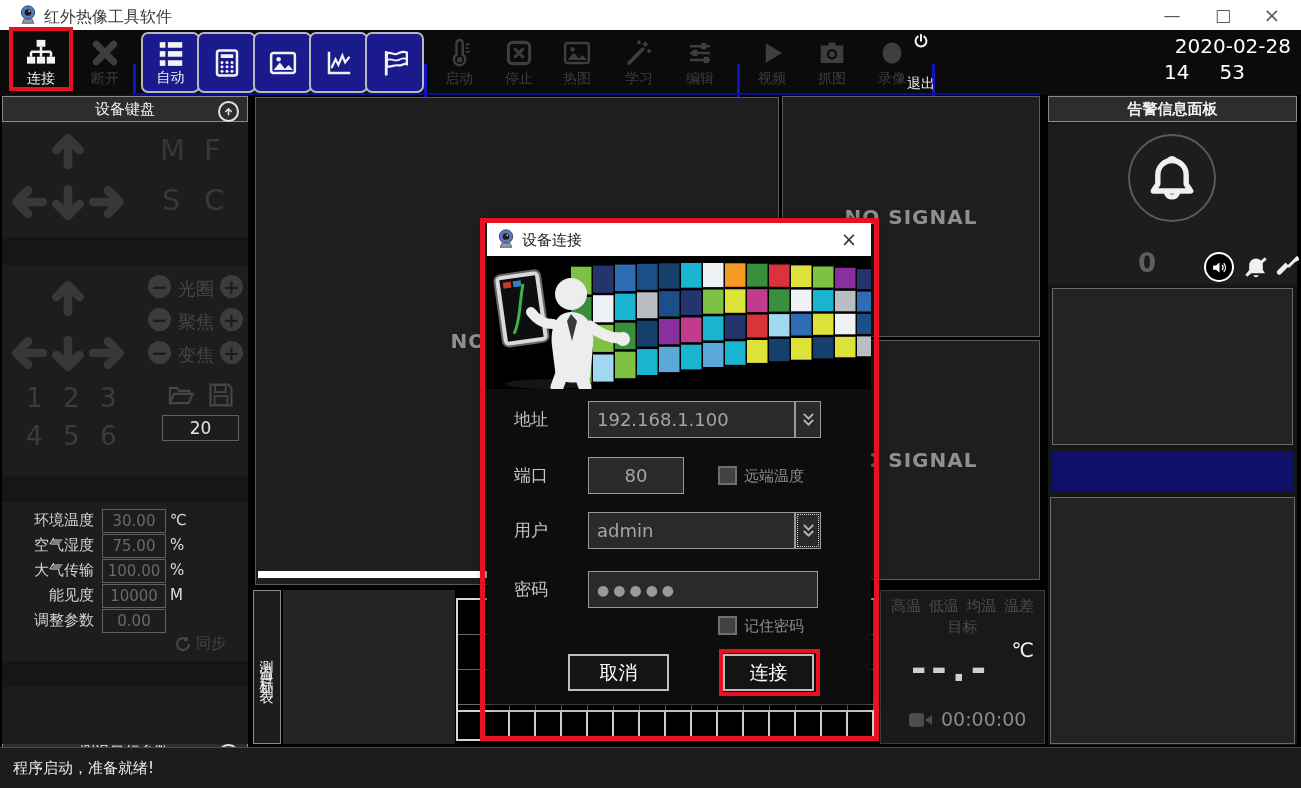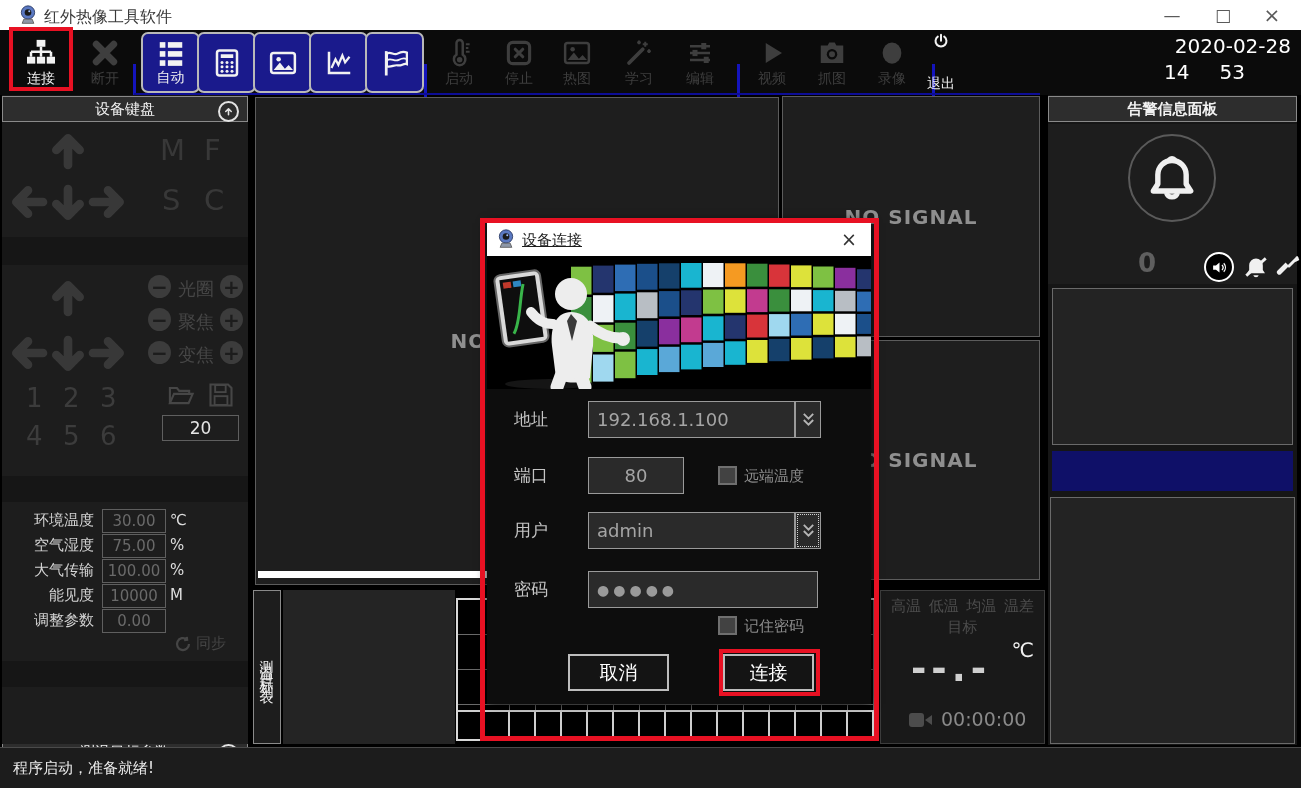--- a/index.html
+++ b/index.html
@@ -54,21 +54,21 @@
                        repeating-linear-gradient(to bottom,transparent 0 34px,#6a6a6a 34px 35px);}
   .chart-ticks{position:absolute;left:0;right:0;bottom:0;height:27px;border-top:2px solid #cfcfcf;
       background:repeating-linear-gradient(to right,transparent 0 24px,#cfcfcf 24px 26px);}
   .tempcols{display:flex;justify-content:space-between;padding:6px 10px 0 10px;color:#4c4c4c;font-size:15px;}
   
   .listarea{border:1px solid #6a6a6a;background:#232323;}
   .selbar{background:#0f1068;}
   
   .dialog{left:487px;top:223px;width:384px;height:481px;background:#0d0d0d;z-index:10;box-shadow:0 0 10px #000;}
   .dlg-title{position:absolute;left:0;top:0;width:100%;height:33px;background:#fff;color:#1c1c1c;}
-  .dlg-title .txt{position:absolute;left:35px;top:8px;font-size:15px;text-decoration:underline;}
+  .dlg-title .txt{position:absolute;left:35px;top:8px;font-size:15px;}
   .dlg-close{position:absolute;right:8px;top:3px;width:28px;height:26px;text-align:center;font-size:19px;color:#333;line-height:26px;}
   .dlg-lbl{position:absolute;left:27px;color:#c4c4c4;font-size:17px;}
   .dlg-input{position:absolute;background:#2a2a2a;border:1px solid #9a9a9a;color:#a5a5a5;font-size:18px;
              display:flex;align-items:center;padding:0 8px;box-sizing:border-box;}
   .dd-btn{position:absolute;width:26px;background:#2a2a2a;border:1px solid #9a9a9a;display:flex;align-items:center;justify-content:center;box-sizing:border-box;}
   .dd-btn svg{width:15px;height:17px;color:#b5b5b5;}
   .chk{position:absolute;width:19px;height:19px;background:#424242;border:2px solid #6f6f6f;box-sizing:border-box;}
   .chklbl{position:absolute;color:#8b8b8b;font-size:15px;}
   .dlg-btn{position:absolute;height:37px;border:2px solid #bdbdbd;background:#141414;color:#fff;font-size:19px;
            display:flex;align-items:center;justify-content:center;box-sizing:border-box;}
@@ -221,21 +221,21 @@
     <span>抓图</span>
   </div>
   <div class="tbtn tb-dis" style="left:863px;">
     <svg viewBox="0 0 24 24">
         <ellipse cx="12" cy="12" rx="7.5" ry="8.5" fill="currentColor"></ellipse>
       </svg>
     <span>录像</span>
   </div>
   <div class="tsep" style="left:932px;"></div>
 
-  <div class="tbtn tb-on" style="left:912px;gap:26px;">
+  <div class="tbtn tb-on" style="left:892px;gap:26px;">
     <svg viewBox="0 0 24 24">
         <path d="M12 2.5v9" stroke="currentColor" stroke-width="3" stroke-linecap="round"></path>
         <path d="M7.2 5.5a8.2 8.2 0 1 0 9.6 0" stroke="currentColor" stroke-width="3" fill="none" stroke-linecap="round"></path>
       </svg>
     <span>退出</span>
   </div>
 
   <div class="clock">
     <div>2020-02-28</div>
     <div class="hm" style="padding-right:46px;">

